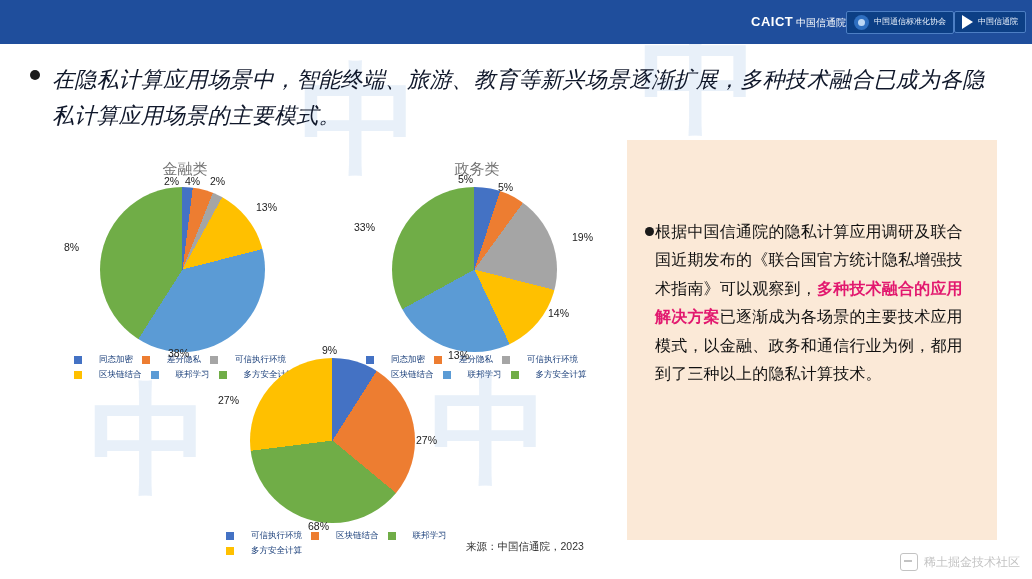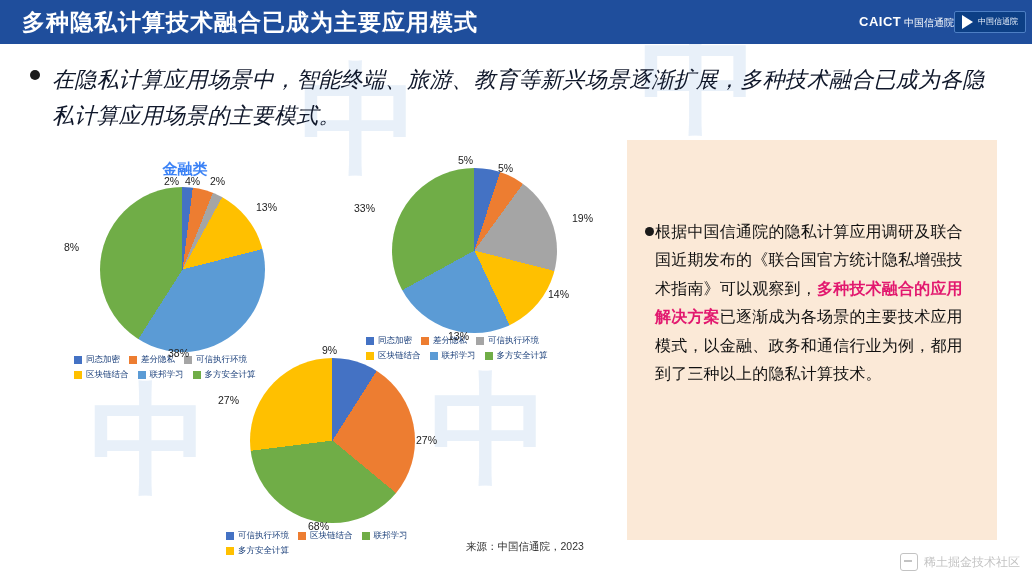--- a/index.html
+++ b/index.html
@@ -66,33 +66,33 @@
   .chart-panel{
     position:absolute;left:32px;top:122px;width:580px;height:435px;
   }
   .panel-title{
     width:548px;height:28px;margin-left:4px;
     background:#dce9f7;border:1px solid #2f5fa8;
     display:flex;align-items:center;justify-content:center;
     color:#14356e;font-weight:700;font-size:15px;letter-spacing:.5px;
   }
   .pie-title{
-    text-align:center;font-weight:700;font-size:15px;color:#3b82f6;
+    text-align:center;font-weight:400;font-size:15px;color:#737373;
   }
   .pie-block{position:absolute;}
   .pie{
     border-radius:50%;position:relative;
   }
   .lbl{
     position:absolute;font-size:10.5px;color:#222;white-space:nowrap;
   }
   .legend{
     display:flex;flex-wrap:wrap;font-size:8.5px;color:#1a3f7a;
   }
-  .legend .it{display:flex;align-items:center;gap:4px;margin-right:9px;margin-bottom:3px;}
+  .legend .it{display:flex;align-items:center;gap:17px;margin-right:9px;margin-bottom:3px;}
   .legend .sw{width:8px;height:8px;display:inline-block;}
   .source{
     position:absolute;left:466px;top:540px;font-size:10.5px;color:#333;white-space:nowrap;
   }
 
   
   .sidebox{
     position:absolute;left:627px;top:140px;width:370px;height:400px;
     background:#fbe9d7;
   }
@@ -126,25 +126,28 @@
 
 <div class="bg-marks">
   <span style="left:300px;top:60px;">中</span>
   <span style="left:90px;top:380px;">中</span>
   <span style="left:430px;top:370px;">中</span>
   <span style="left:640px;top:20px;">中</span>
   <span style="left:880px;top:330px;">中</span>
 </div>
 
 <div class="header">
-  <div class="header-title">多种隐私计算技术融合已成为主要应用模式</div>
   <div class="header-logos">
     <div class="logo">
       <div class="logo-caict"><b>CAICT</b>
         <span>中国信通院</span></div>
+    </div>
+    <div class="logo-box">
+      <span class="mark"></span>
+      <span class="txt">中国通信标准化协会</span>
     </div>
     <div class="logo-box">
       <span class="logo-tri"></span>
       <span class="txt">中国信通院</span>
     </div>
   </div>
 </div>
 
 <div class="intro">
   <div class="dot"></div>
@@ -193,20 +196,21 @@
           <span>联邦学习</span>
         </div>
       <div class="it">
           <span class="sw" style="background:#70ad47"></span>
           <span>多方安全计算</span>
         </div>
     </div>
   </div>
 
   <div class="pie-block" style="left:320px;top:38px;width:250px;">
+    <div class="pie-title">政务类</div>
     <div style="position:relative;width:250px;height:175px;">
       <div class="pie" style="position:absolute;left:40px;top:8px;width:165px;height:165px;
         background:conic-gradient(from 0deg,
           #4472c4 0deg 18deg,
           #ed7d31 18deg 36deg,
           #a5a5a5 36deg 104.4deg,
           #ffc000 104.4deg 154.8deg,
           #5b9bd5 154.8deg 241.2deg,
           #70ad47 241.2deg 360deg);"></div>
       <div class="lbl" style="left:106px;top:-6px;">5%</div>

